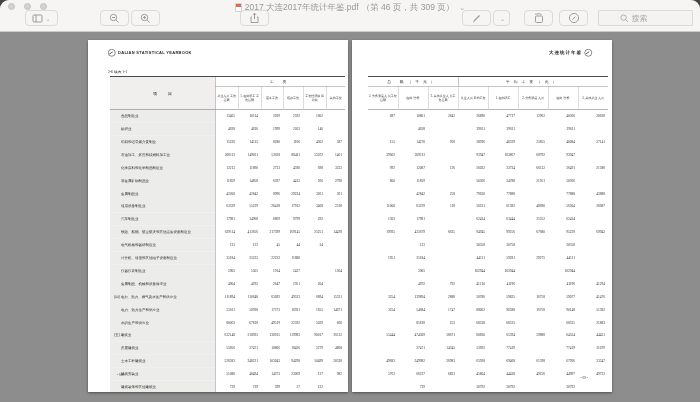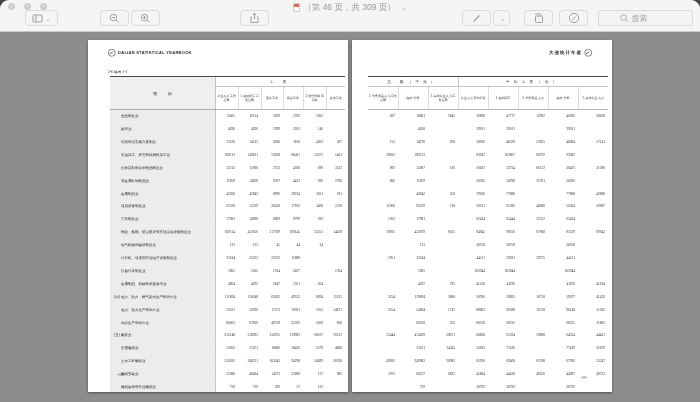--- a/index.html
+++ b/index.html
@@ -109,20 +109,21 @@
 
   <div class="toolbar">
     <div class="traffic">
       <div class="light"></div>
       <div class="light"></div>
       <div class="light"></div>
     </div>
 
     <div class="titlebar">
       <span class="pdficon"></span>
+      <span>2017 大连2017年统计年鉴.pdf</span>
       <span>（第 46 页，共 309 页）</span>
       <span class="title-chev">⌄</span>
     </div>
 
     <div class="tbtn" style="left:25px;width:33px;">
       <svg width="11" height="11" viewBox="0 0 11 11">
         <rect x="1" y="2" width="9" height="7" rx="1" fill="none" stroke="#9e9d9c" stroke-width="1"></rect>
         <line x1="4" y1="2" x2="4" y2="9" stroke="#9e9d9c" stroke-width="1"></line>
       </svg>
       <span class="chev-glyph">⌄</span>

